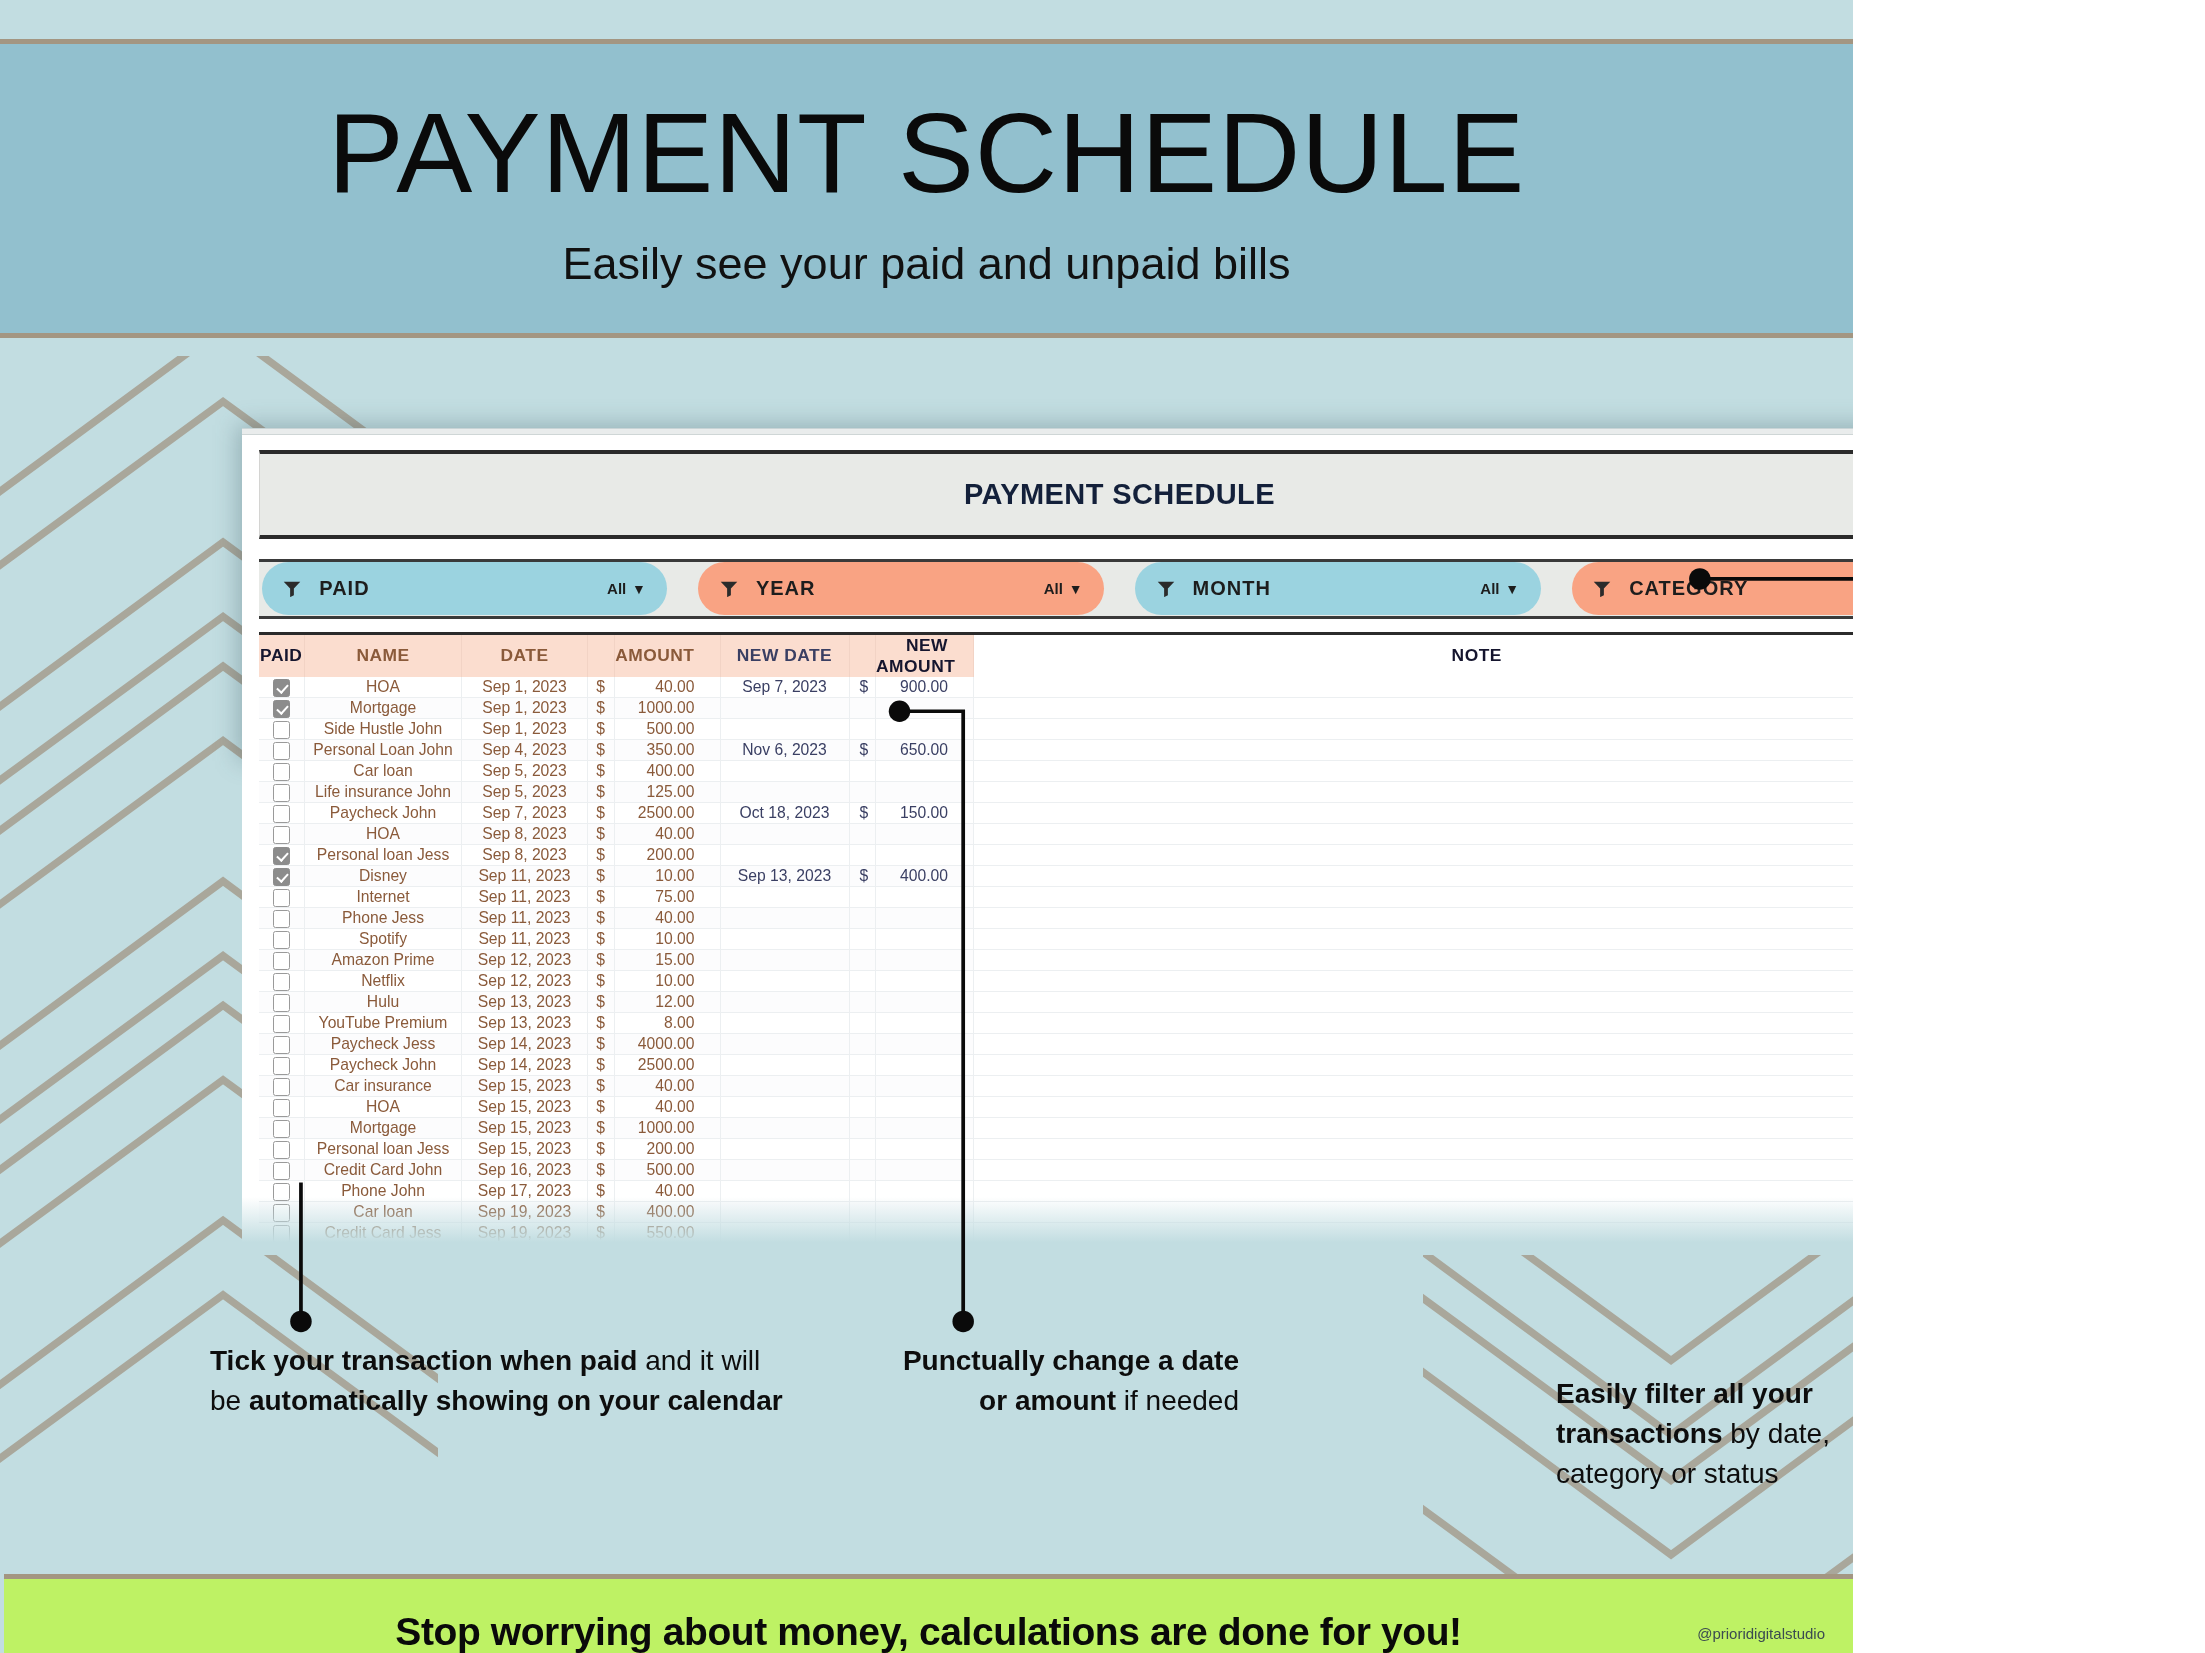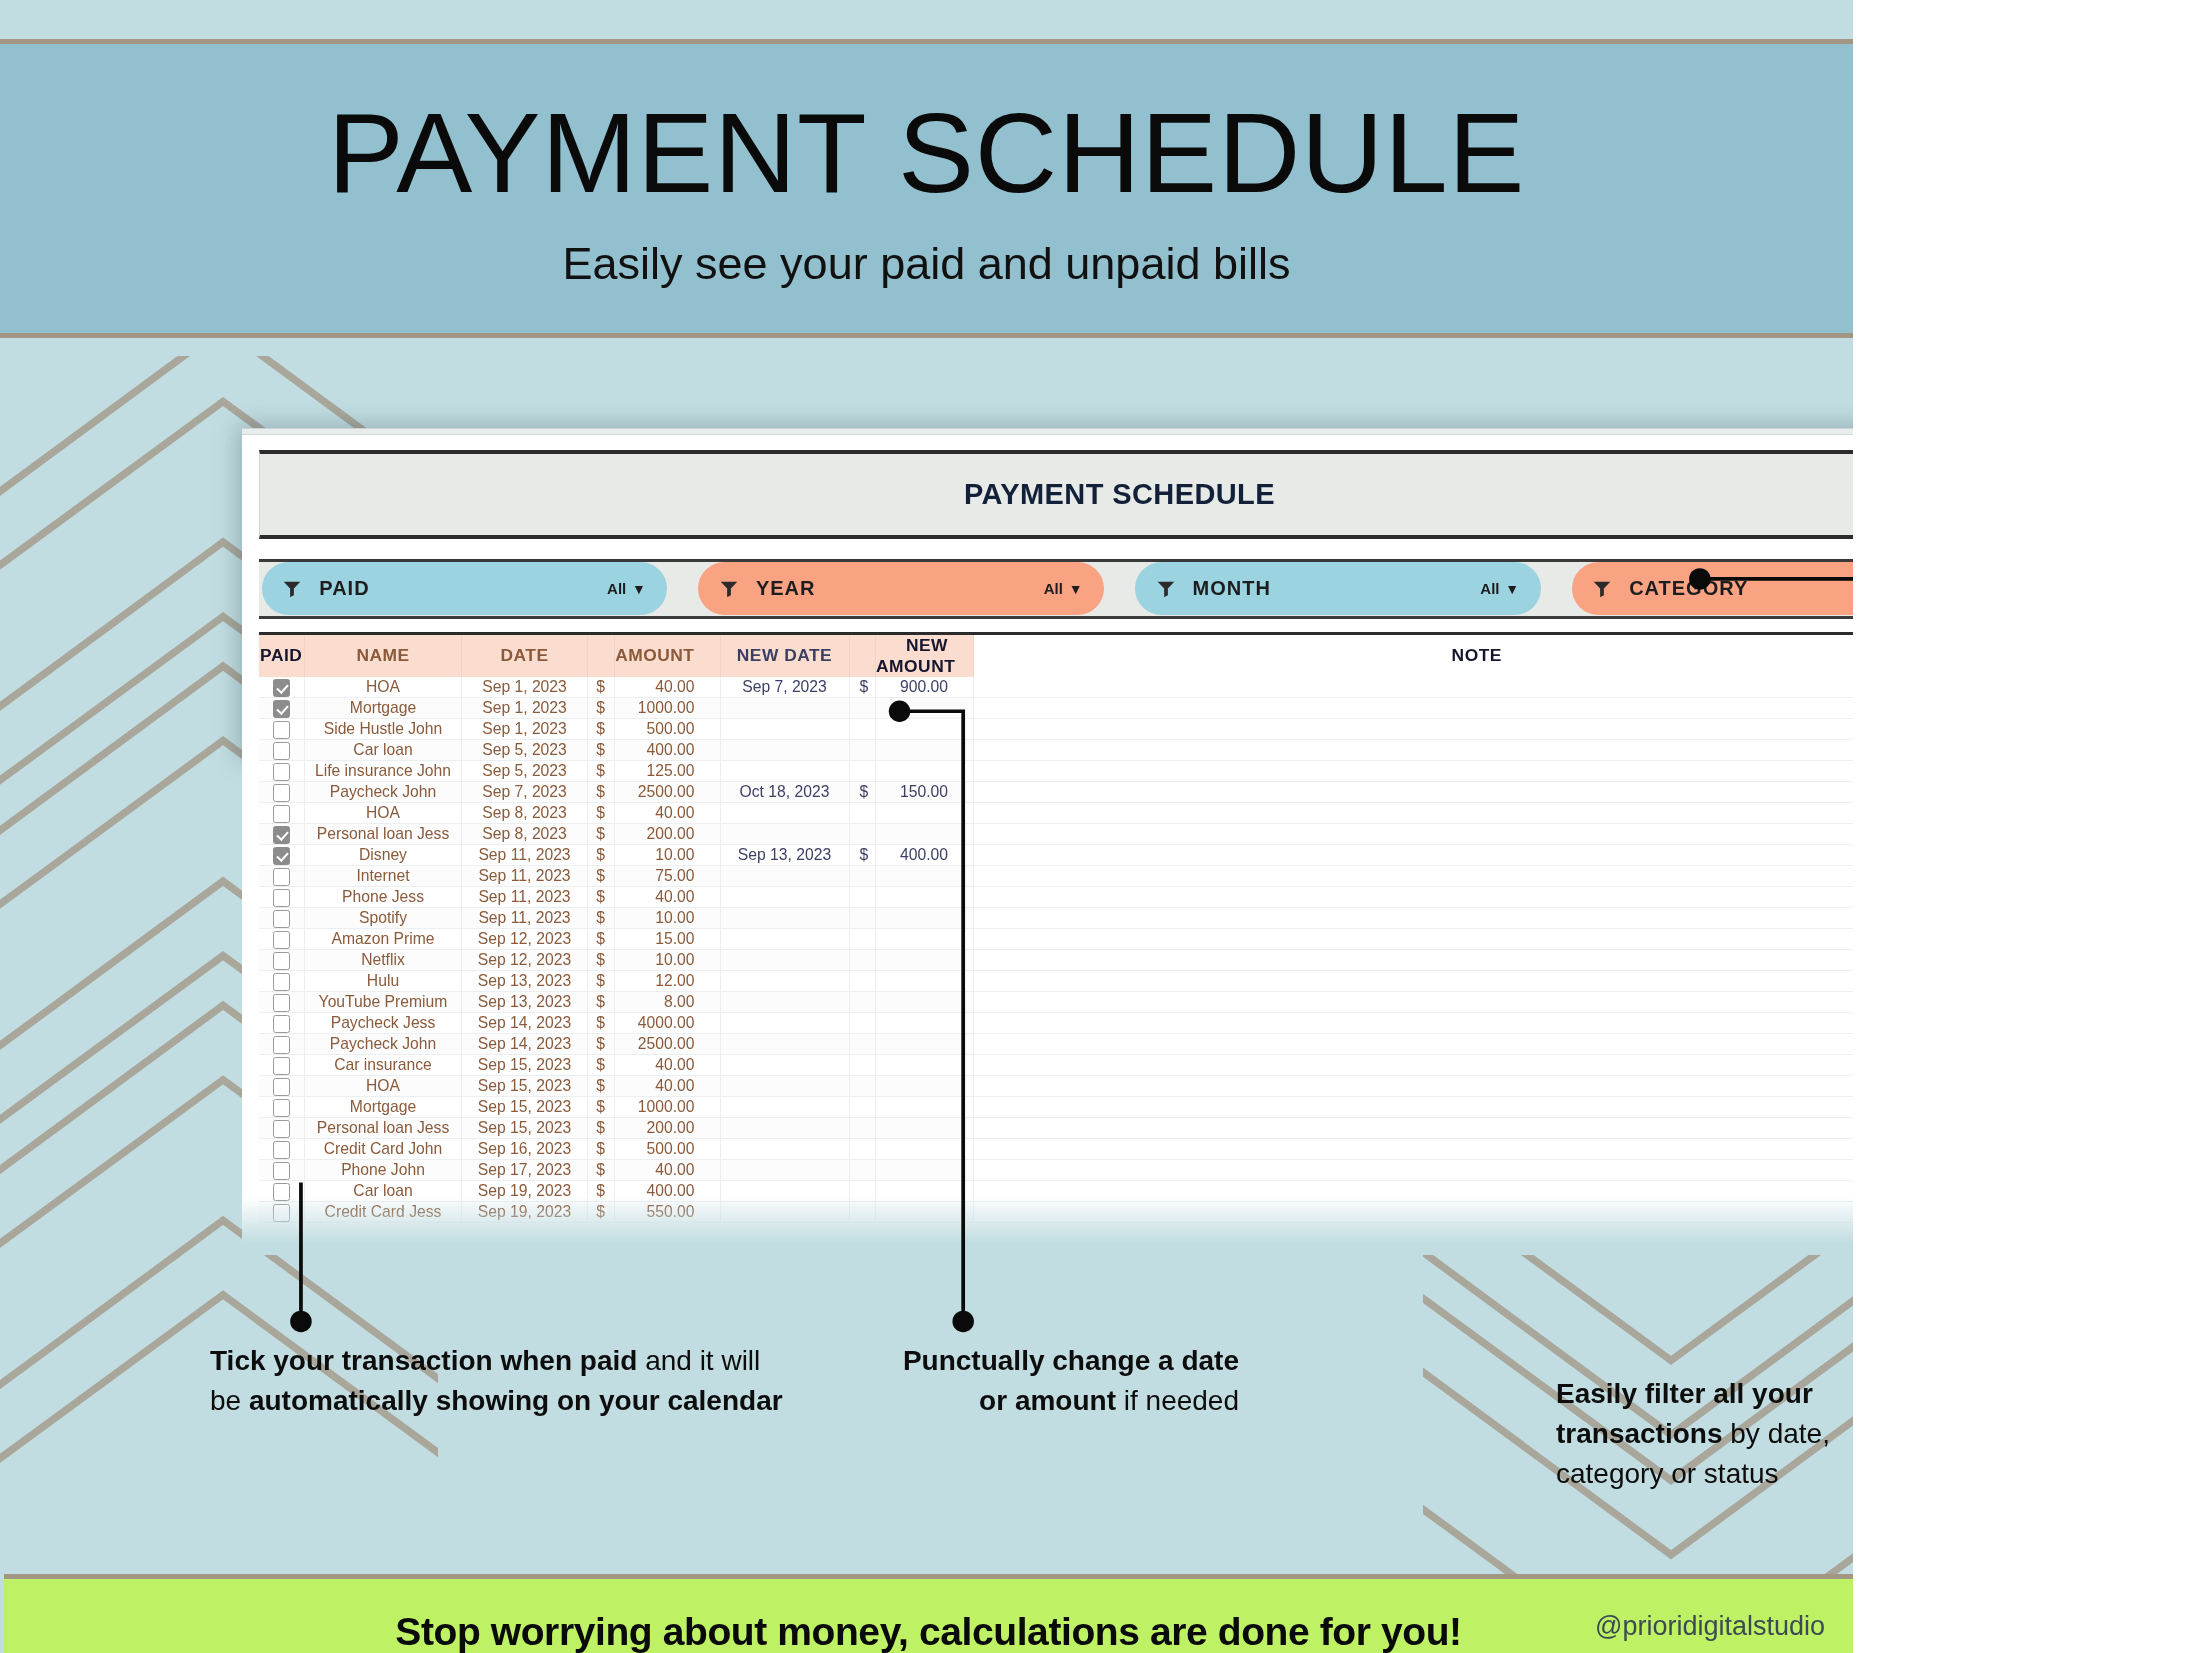--- a/index.html
+++ b/index.html
@@ -44,21 +44,21 @@
     background: #bef264;
     border-top: 5.8px solid #A39682;
     display: flex; align-items: flex-end; justify-content: center;
   }
   .footer-text {
     font-size: 39px; font-weight: bold; color: #0a0a0a;
     letter-spacing: -0.4px;
   }
   .handle {
     position: absolute; right: 28px; bottom: 11.6px;
-    font-size: 27px; color: #3b4b50;
+    font-size: 15px; color: #3b4b50;
   }
 
   
   .sheet-shadow {
     position: absolute; left: 238px; top: 425px;
     width: 1710px; height: 336px;
     background: rgba(40,70,80,0.30);
     filter: blur(11.6px);
   }
   .sheet {
@@ -299,20 +299,31 @@
               <td class="c-date">Sep 1, 2023</td>
               <td class="c-cur">$</td>
               <td class="c-amt">500.00</td>
               <td class="c-ndate"></td>
               <td class="c-ncur"></td>
               <td class="c-namt"></td>
               <td class="c-note"></td>
             </tr>
             <tr>
               <td class="c-paid"><span class="cbox"></span></td>
+              <td class="c-name">Personal Loan John</td>
+              <td class="c-date">Sep 4, 2023</td>
+              <td class="c-cur">$</td>
+              <td class="c-amt">350.00</td>
+              <td class="c-ndate">Nov 6, 2023</td>
+              <td class="c-ncur">$</td>
+              <td class="c-namt">650.00</td>
+              <td class="c-note"></td>
+            </tr>
+            <tr>
+              <td class="c-paid"><span class="cbox"></span></td>
               <td class="c-name">Car loan</td>
               <td class="c-date">Sep 5, 2023</td>
               <td class="c-cur">$</td>
               <td class="c-amt">400.00</td>
               <td class="c-ndate"></td>
               <td class="c-ncur"></td>
               <td class="c-namt"></td>
               <td class="c-note"></td>
             </tr>
             <tr>

